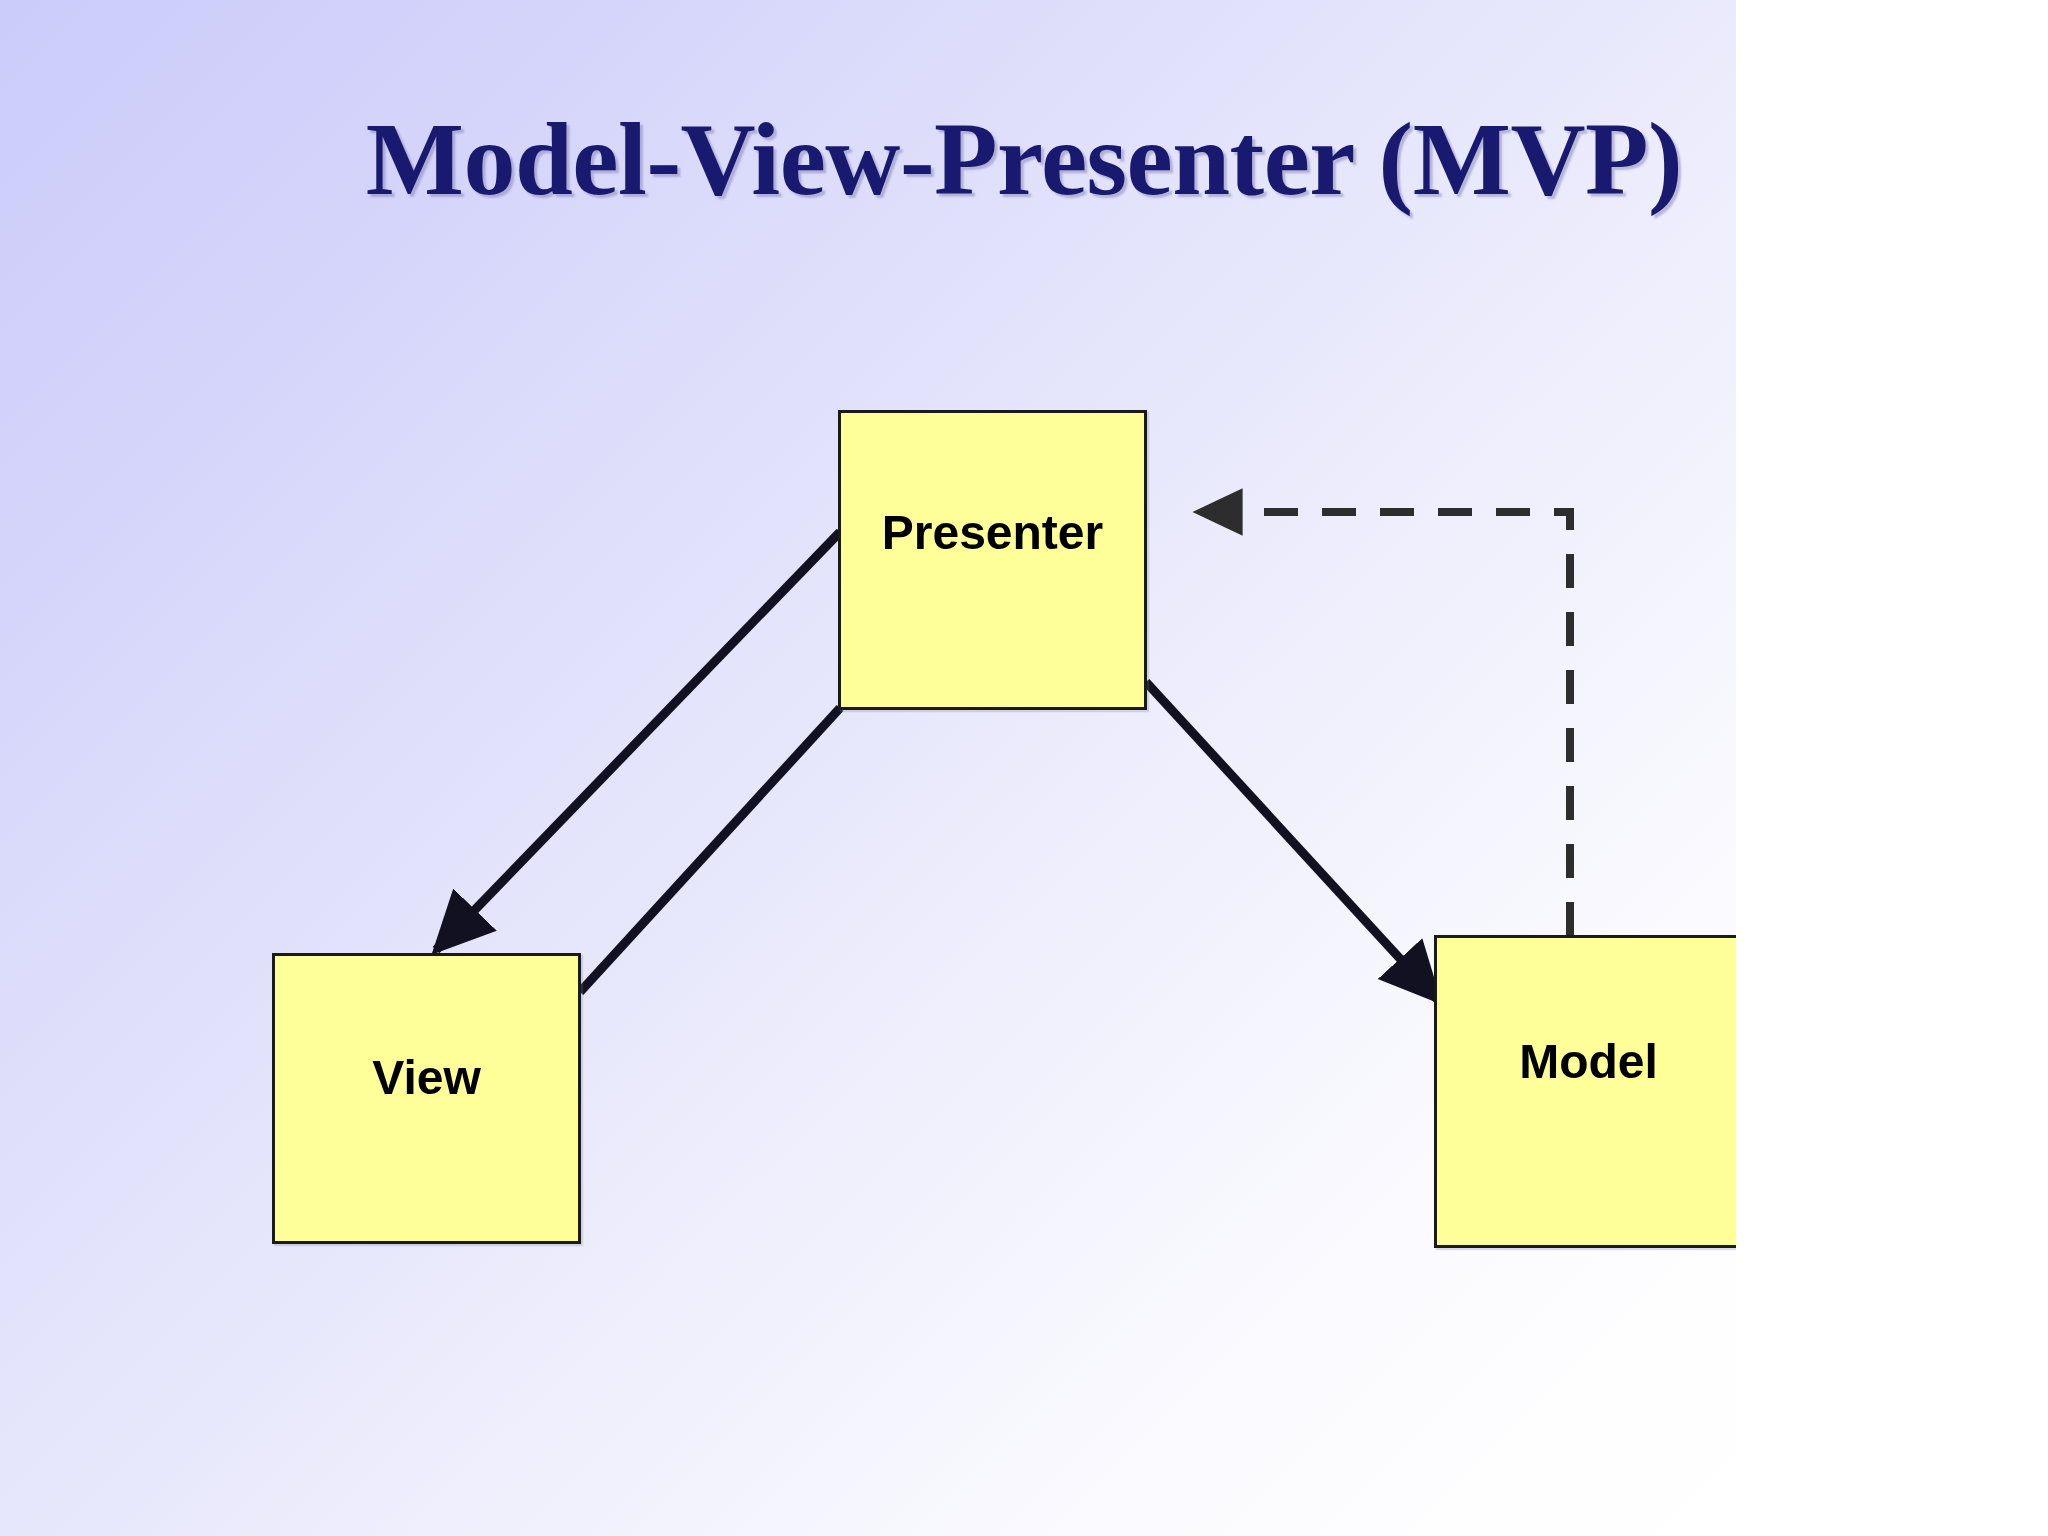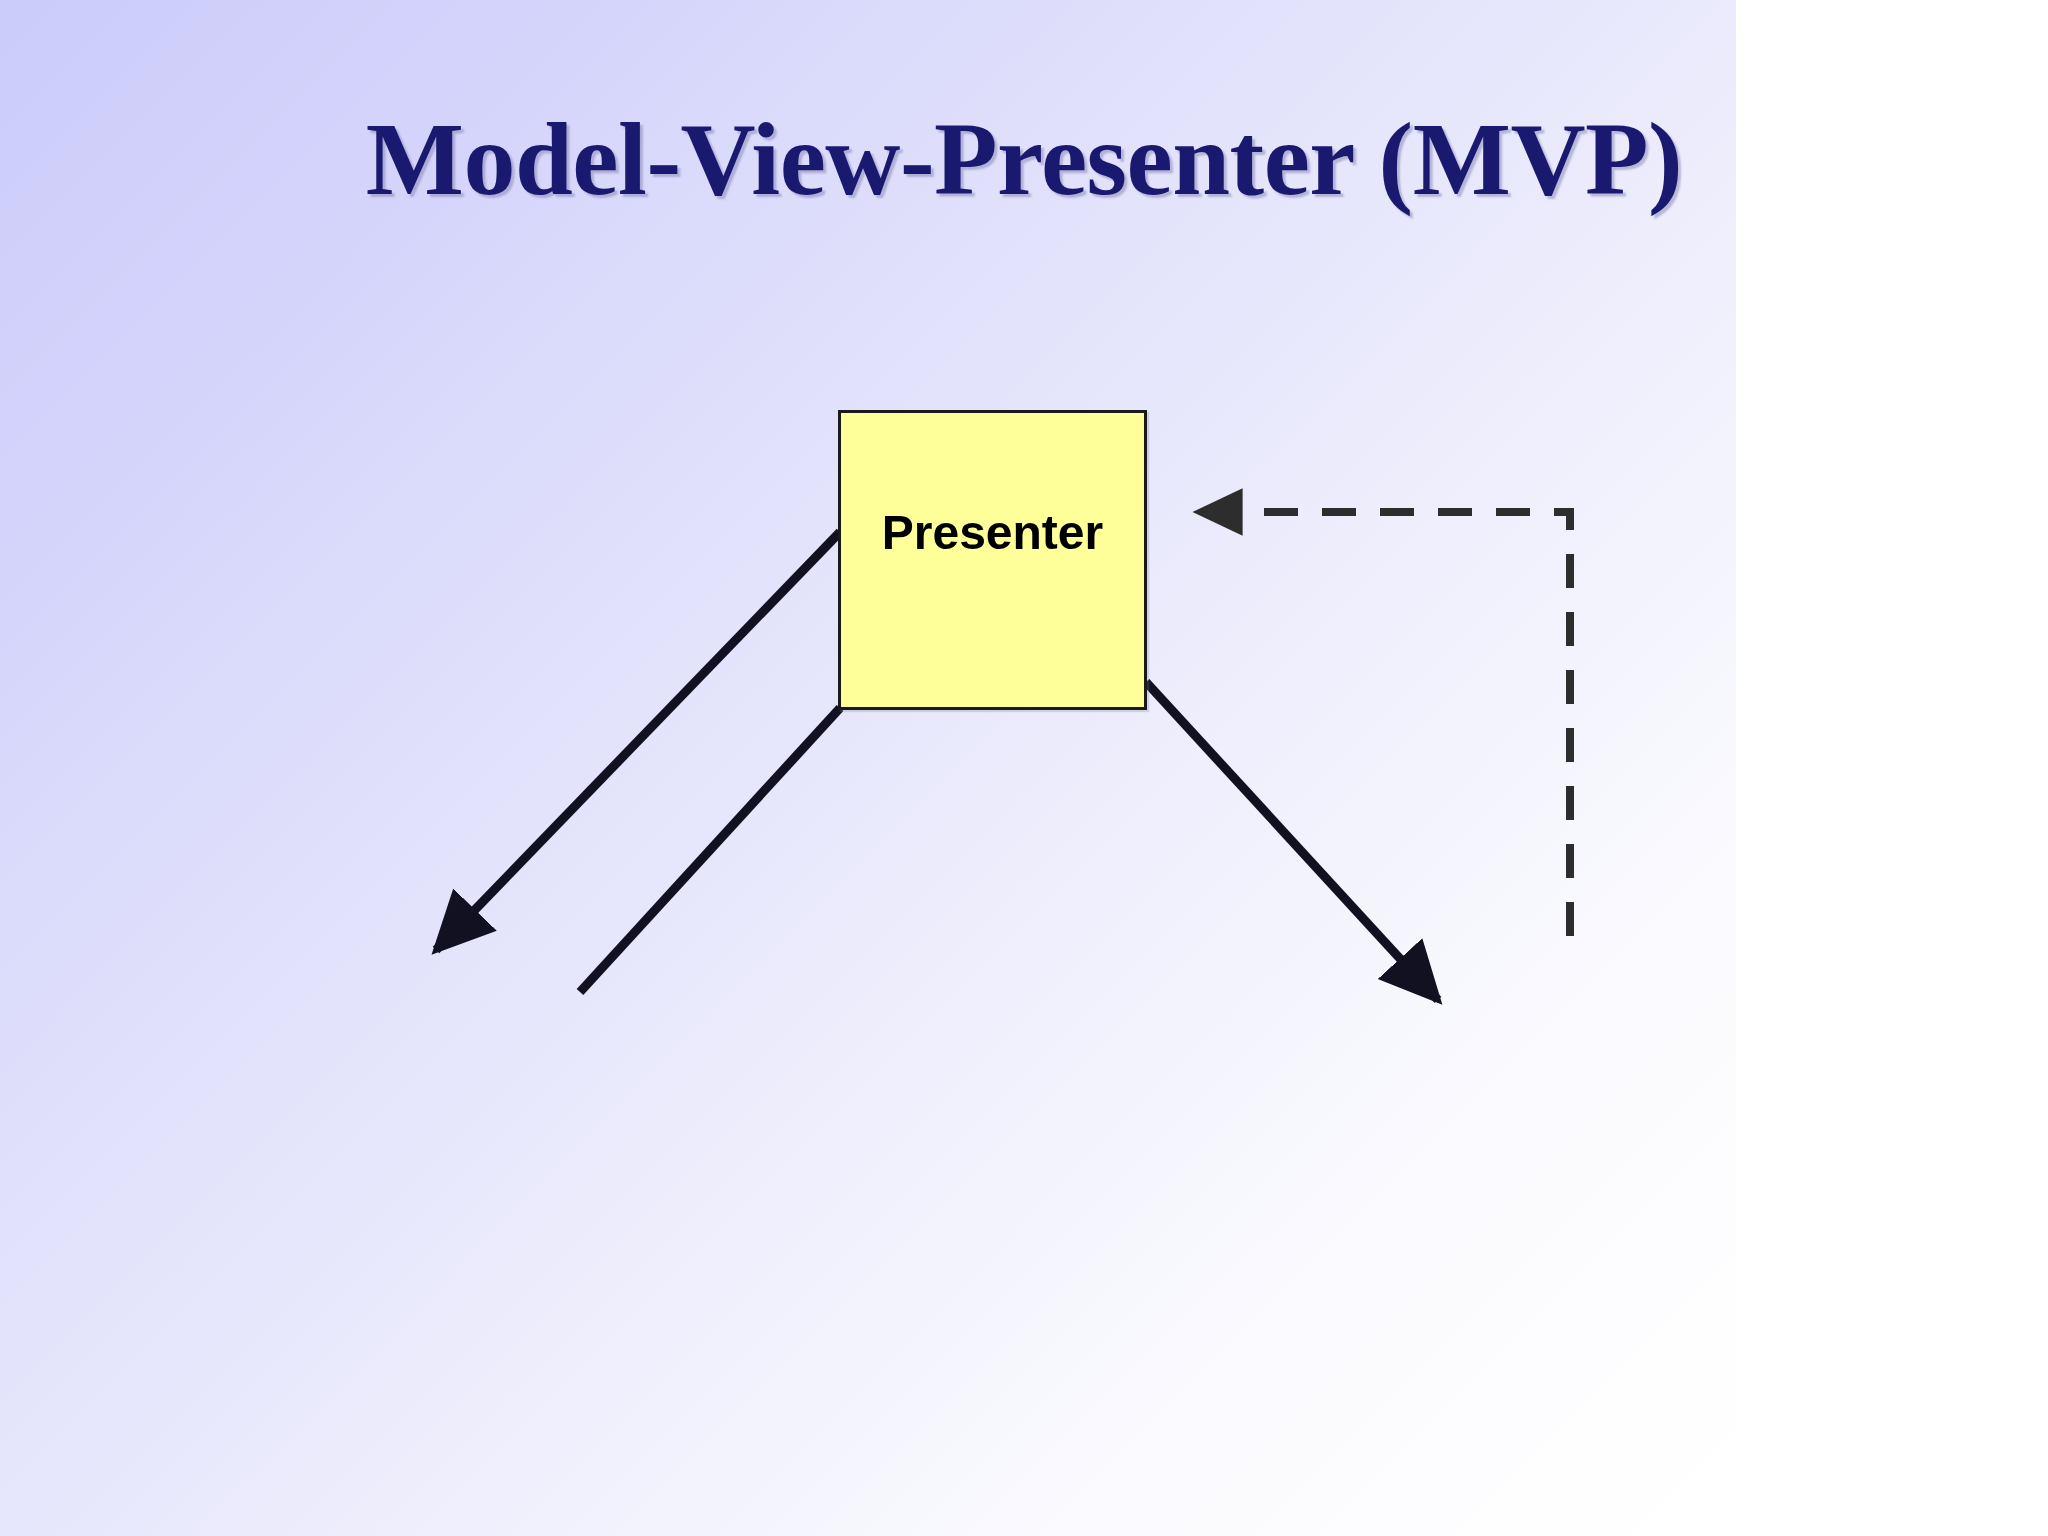--- a/index.html
+++ b/index.html
@@ -124,15 +124,21 @@
 
     <line x1="1146" y1="682" x2="1438" y2="1000" stroke="#111122" stroke-width="9" stroke-linecap="butt" marker-end="url(#arrow-solid)"></line>
 
     <path d="M 1570 936 L 1570 512 L 1196 512" fill="none" stroke="#2d2d2d" stroke-width="8" stroke-dasharray="34 24" stroke-linecap="butt" marker-end="url(#arrow-dashed)"></path>
   </svg>
 
   <div id="box-presenter" class="node-box">
     <div class="node-label">Presenter</div>
   </div>
 
+  <div id="box-view" class="node-box">
+    <div class="node-label">View</div>
+  </div>
 
+  <div id="box-model" class="node-box">
+    <div class="node-label">Model</div>
+  </div>
 
 </div>
 
 </body></html>

